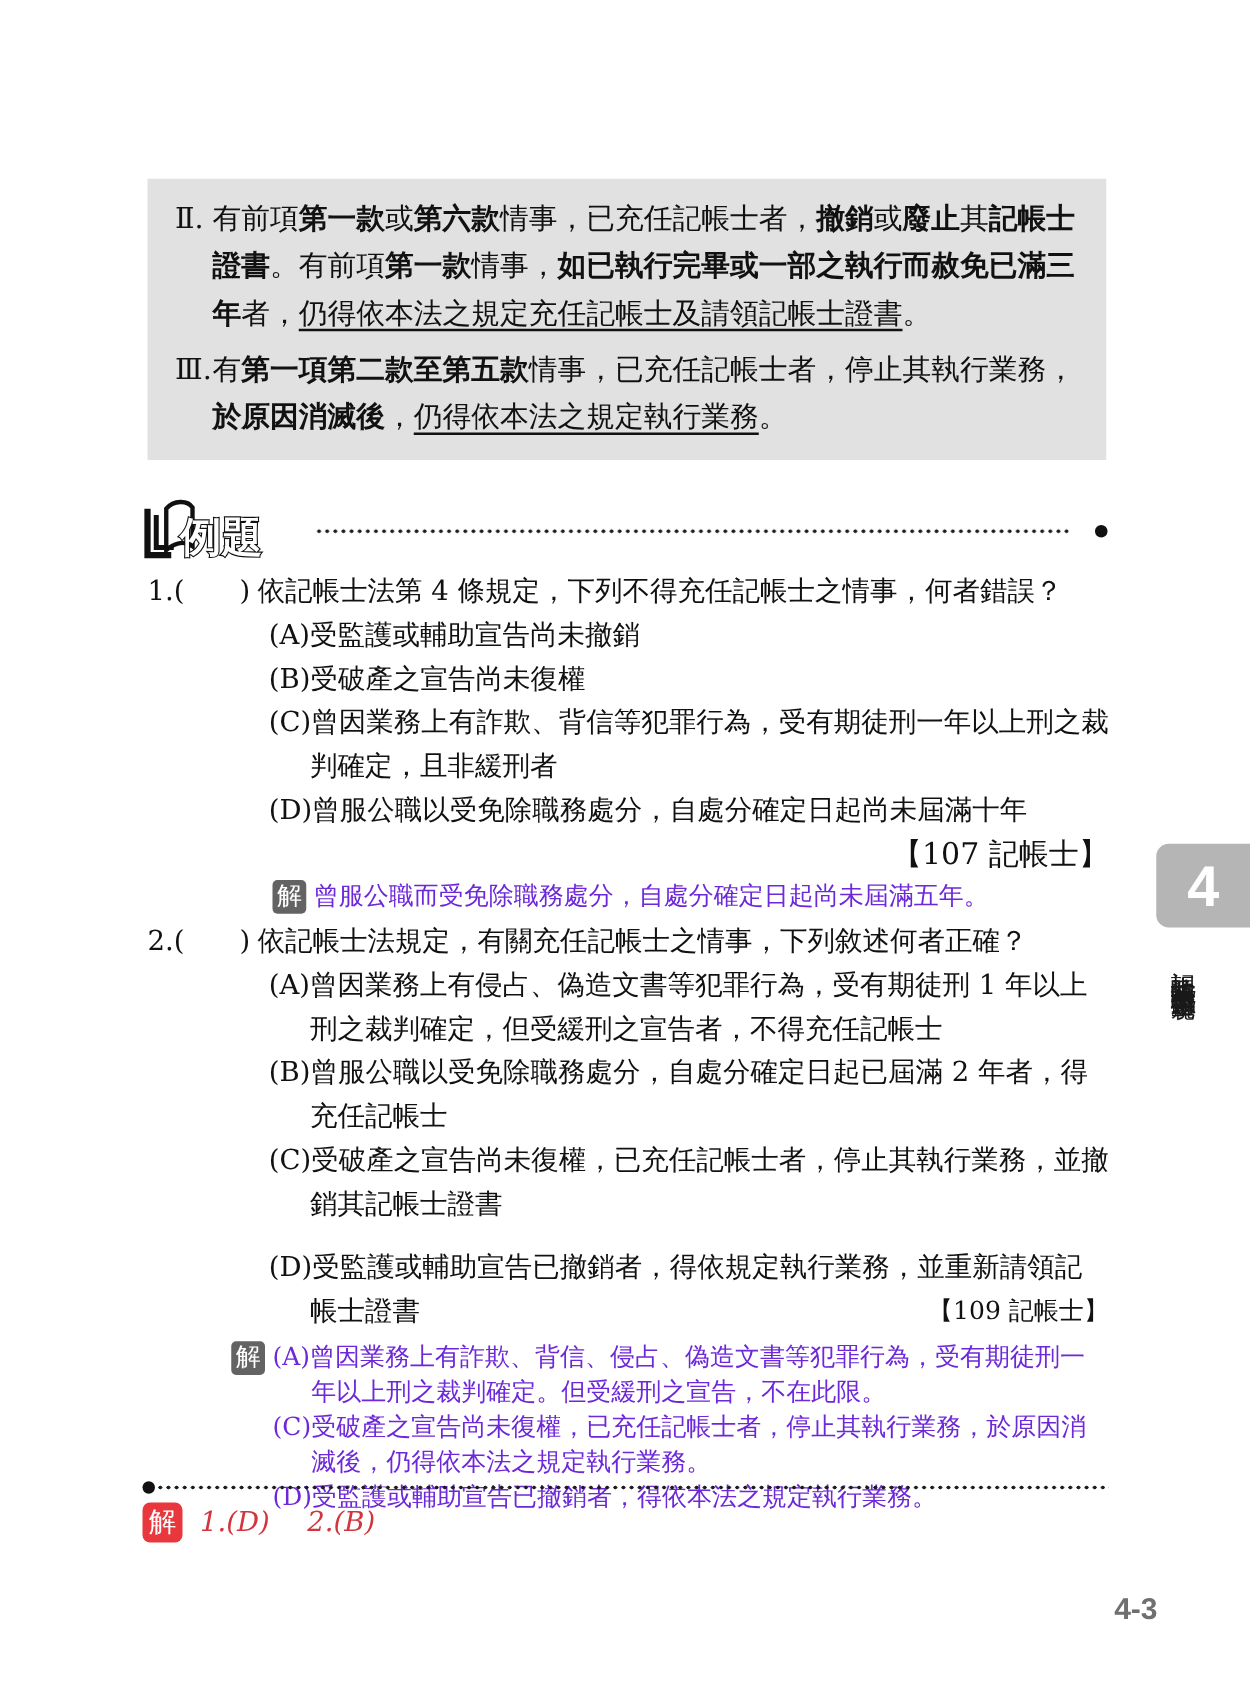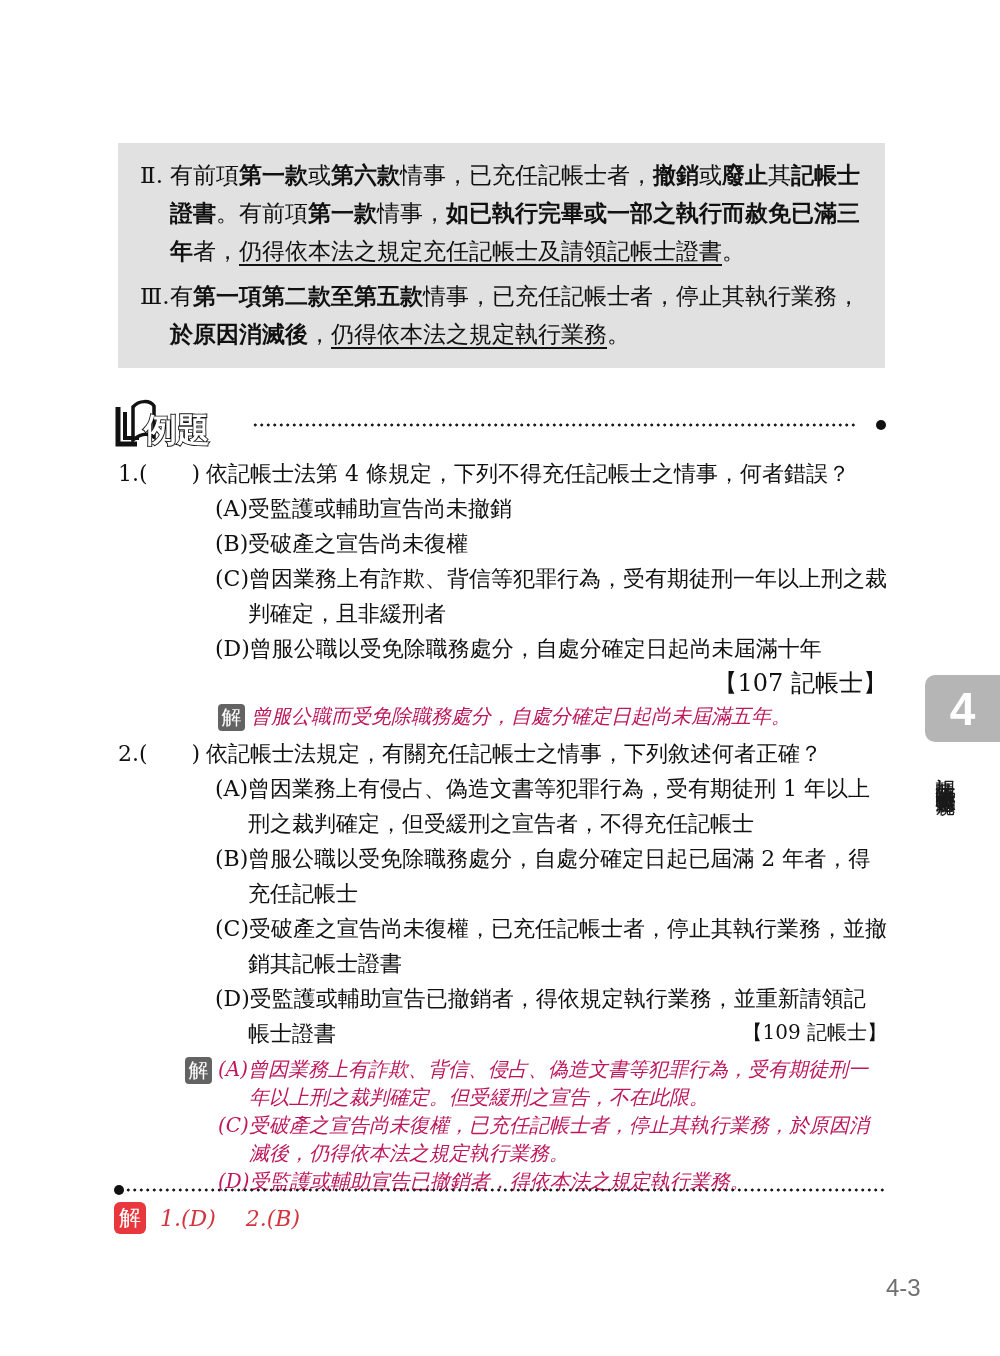--- a/index.html
+++ b/index.html
@@ -29,51 +29,51 @@
 
   
   .question{position:absolute;left:118px;width:769px;font-size:22px;line-height:35px;}
   #q1{top:456px;}
   #q2{top:736px;}
   .q-line{display:flex;}
   .q-num{width:88px;flex:none;}
   .q-stem{flex:1;}
   .q-options{margin-left:97px;}
   .q-option{padding-left:33px;text-indent:-33px;}
-  .q-option.with-source{position:relative;}
+  .q-option.with-source{position:relative;margin-top:16px;}
   .inline-source{position:absolute;right:0;bottom:1px;font-size:20px;text-indent:0;}
   .q-source{text-align:right;font-size:24px;line-height:30px;margin-top:2px;}
   .solution{display:flex;align-items:flex-start;margin-top:4px;}
   #q1 .solution{margin-left:100px;}
   #q2 .solution{margin-left:67px;}
   .sol-badge{flex:none;width:27px;height:27px;background:#636363;color:#fff;border-radius:4px;
              font-family:"Liberation Sans",sans-serif;font-size:20px;line-height:27px;
              text-align:center;margin-top:2px;}
-  .sol-text{flex:1;margin-left:6px;color:#be185d;font-size:20px;line-height:28px;font-style:italic;}
+  .sol-text{flex:1;margin-left:6px;color:#6d28d9;font-size:20px;line-height:28px;}
   .sol-line{padding-left:31px;text-indent:-31px;}
 
   
   .bottom-divider{position:absolute;left:114px;top:1185px;width:773px;display:flex;align-items:center;}
   .answer-bar{position:absolute;left:114px;top:1202px;display:flex;align-items:center;
               font-size:22px;color:#d2353e;}
   .answer-badge{flex:none;width:32px;height:32px;background:#e8383d;color:#fff;border-radius:6px;
                 font-family:"Liberation Sans",sans-serif;font-size:22px;line-height:32px;
                 text-align:center;margin-right:14px;}
   .answer-item{margin-right:30px;font-style:italic;}
 
   
   .chapter-badge{position:absolute;left:925px;top:675px;width:75px;height:67px;background:#b5b5b5;
                  border-radius:10px 0 0 10px;color:#fff;font-family:"Liberation Sans",sans-serif;
                  font-weight:bold;font-size:46px;display:flex;align-items:center;justify-content:center;}
   .chapter-title{position:absolute;left:933px;top:762px;writing-mode:vertical-rl;
                  text-orientation:upright;font-family:"Liberation Sans",sans-serif;
                  font-size:20px;letter-spacing:1.5px;color:#1a1a1a;}
 
-  .page-number{position:absolute;left:886px;top:1274px;width:60px;text-align:left;
-               font-family:"Liberation Sans",sans-serif;font-weight:normal;font-size:24px;color:#6f6f6f;}
+  .page-number{position:absolute;left:866px;top:1274px;width:60px;text-align:right;
+               font-family:"Liberation Sans",sans-serif;font-weight:bold;font-size:24px;color:#6f6f6f;}
 </style>
 </head>
 <body>
 
 <div class="page">
 
   <section class="notice-box">
     <div class="notice-item">
       <span class="n-label">Ⅱ.</span>
       <span class="n-text"><span>有前項</span><span class="b">第一款</span><span>或</span><span class="b">第六款</span><span>情事，已充任記帳士者，</span><span class="b">撤銷</span><span>或</span><span class="b">廢止</span><span>其</span><span class="b">記帳士證書</span><span>。有前項</span><span class="b">第一款</span><span>情事，</span><span class="b">如已執行完畢或一部之執行而赦免已滿三年</span><span>者，</span><span class="u">仍得依本法之規定充任記帳士及請領記帳士證書</span><span>。</span></span>

